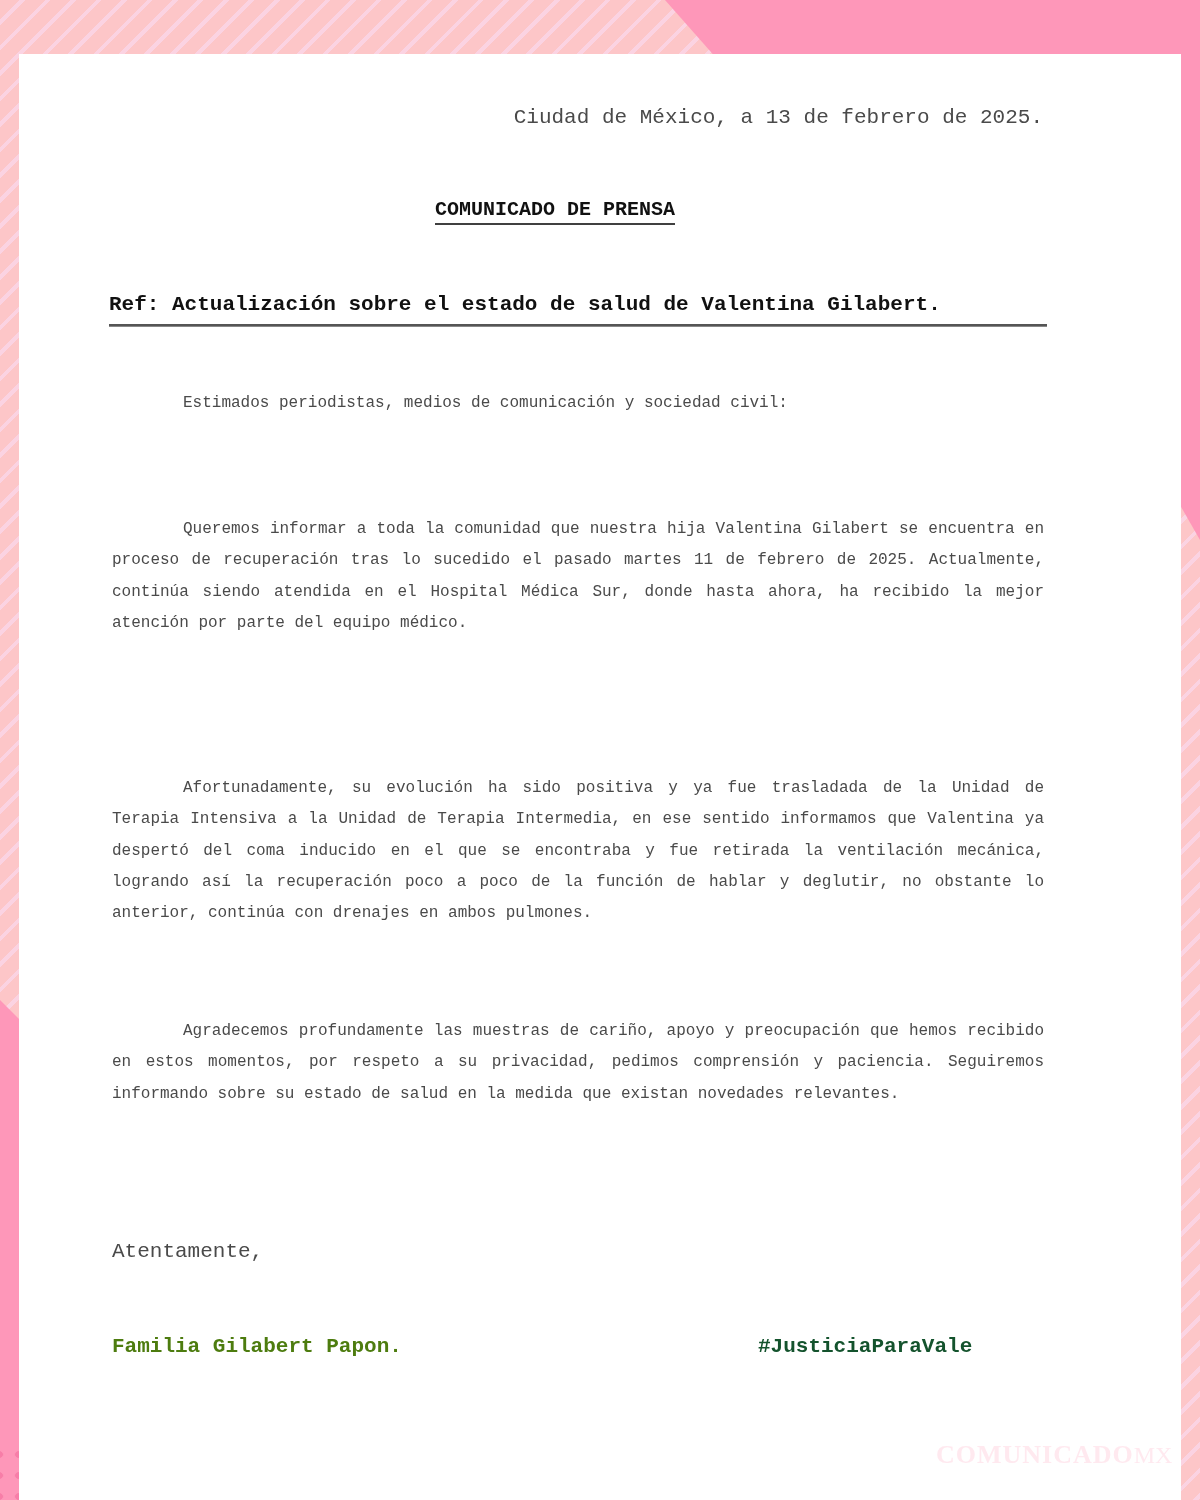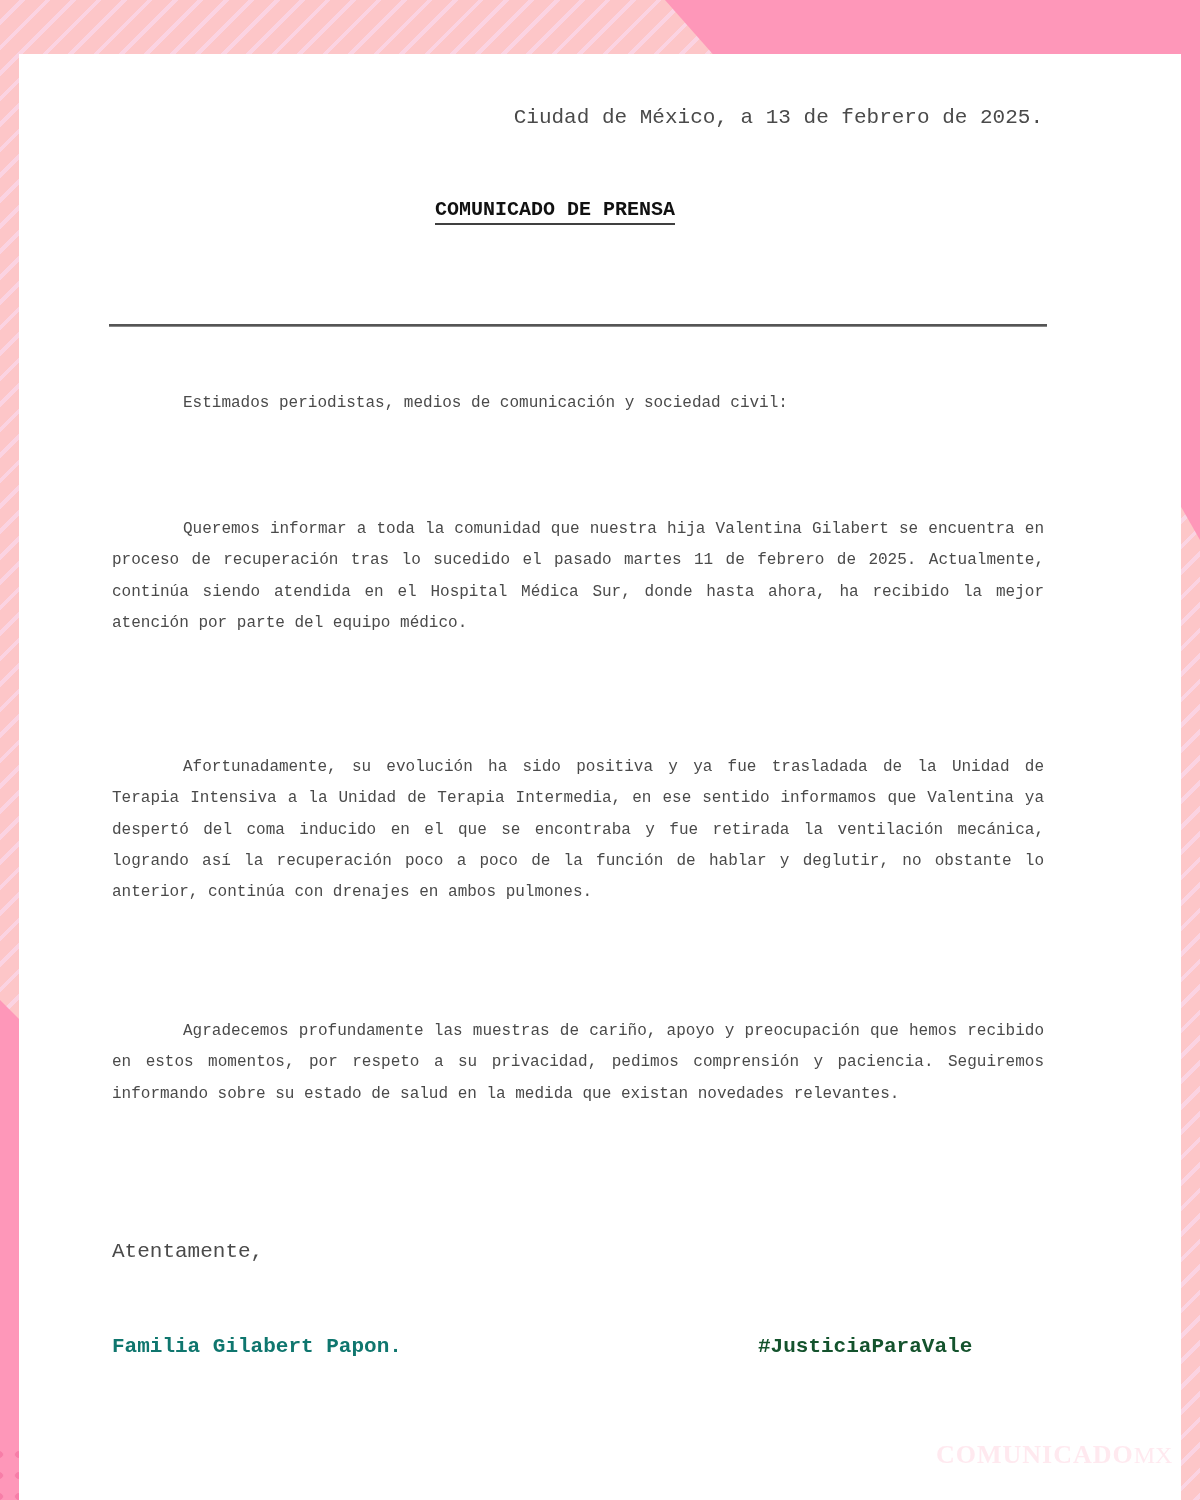--- a/index.html
+++ b/index.html
@@ -35,43 +35,44 @@
     left: 90px; top: 238px; font-weight: bold; color: #111; font-size: 21px; line-height: 26px;
     width: 938px;
   }
   .ref-rule { position: absolute; left: 90px; top: 270px; width: 938px; height: 0; border-top: 2px solid #555; border-bottom: 1px solid #888; }
   .para {
     position: absolute; left: 93px; width: 932px; color: #4a4a4a; font-size: 16px; line-height: 31.3px;
     text-align: justify; text-align-last: left; text-indent: 71px; white-space: normal;
   }
   .p0 { top: 334px; }
   .p1 { top: 460px; }
-  .p2 { top: 698px; }
+  .p2 { top: 719px; }
   .p3 { top: 962px; }
   .closing { left: 93px; top: 1182px; }
-  .sig { left: 93px; top: 1277px; font-weight: bold; color: #0f766e; }
+  .sig { left: 93px; top: 1277px; font-weight: bold; color: #4d7c0f; }
   .hashtag { left: 739px; top: 1277px; font-weight: bold; color: #14532d; }
   .watermark {
     position: absolute; left: 936px; top: 1440px; color: #ffe7ee; opacity: 0.9;
     font-family: "Liberation Serif", "DejaVu Serif", serif; font-size: 26px; letter-spacing: 1px;
     font-weight: bold;
   }
   .watermark .mx { font-weight: normal; font-size: 24px; letter-spacing: 0; }
 </style>
 </head>
 <body>
 
 <div class="pink-block blk-top"></div>
 <div class="pink-block blk-right"></div>
 <div class="pink-block blk-left"></div>
 <div class="pink-block blk-bottom"></div>
 
 <div class="page">
   <div class="txt date">Ciudad de México, a 13 de febrero de 2025.</div>
   <div class="txt title">COMUNICADO DE PRENSA</div>
+  <div class="txt ref">Ref: Actualización sobre el estado de salud de Valentina Gilabert.</div>
   <div class="ref-rule"></div>
 
   <p class="para p0" style="margin:0">Estimados periodistas, medios de comunicación y sociedad civil:</p>
   <p class="para p1" style="margin:0">Queremos informar a toda la comunidad que nuestra hija Valentina Gilabert se encuentra en proceso de recuperación tras lo sucedido el pasado martes 11 de febrero de 2025. Actualmente, continúa siendo atendida en el Hospital Médica Sur, donde hasta ahora, ha recibido la mejor atención por parte del equipo médico.</p>
   <p class="para p2" style="margin:0">Afortunadamente, su evolución ha sido positiva y ya fue trasladada de la Unidad de Terapia Intensiva a la Unidad de Terapia Intermedia, en ese sentido informamos que Valentina ya despertó del coma inducido en el que se encontraba y fue retirada la ventilación mecánica, logrando así la recuperación poco a poco de la función de hablar y deglutir, no obstante lo anterior, continúa con drenajes en ambos pulmones.</p>
   <p class="para p3" style="margin:0">Agradecemos profundamente las muestras de cariño, apoyo y preocupación que hemos recibido en estos momentos, por respeto a su privacidad, pedimos comprensión y paciencia. Seguiremos informando sobre su estado de salud en la medida que existan novedades relevantes.</p>
 
   <div class="txt closing">Atentamente,</div>
   <div class="txt sig">Familia Gilabert Papon.</div>
   <div class="txt hashtag">#JusticiaParaVale</div>

